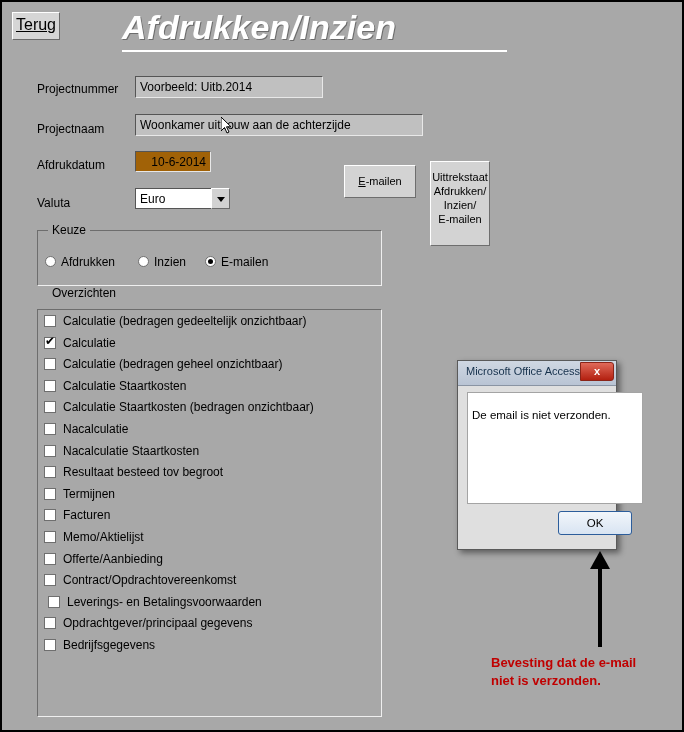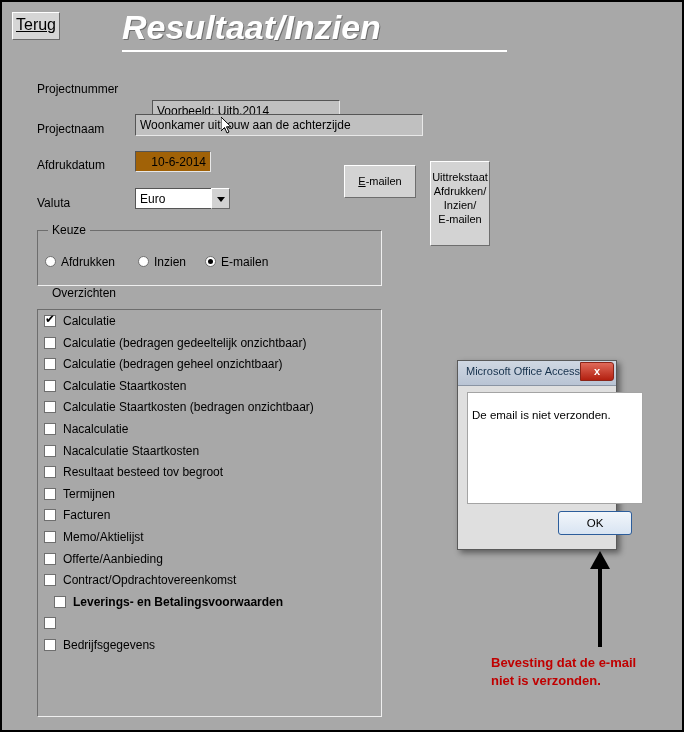--- a/index.html
+++ b/index.html
@@ -323,25 +323,25 @@
 </style>
 </head>
 <body>
 
 <div id="app">
 
   <div class="back-btn">
     <u>Terug</u>
   </div>
 
-  <div class="page-title">Resultaat/Inzien</div>
+  <div class="page-title">Afdrukken/Inzien</div>
   <div class="title-rule"></div>
 
   <div class="fld-label" style="left:35px; top:80px;">Projectnummer</div>
-  <div class="fld-box" style="left:150px; top:74px; width:188px; height:22px;margin-top:24px;">Voorbeeld: Uitb.2014</div>
+  <div class="fld-box" style="left:133px; top:74px; width:188px; height:22px;">Voorbeeld: Uitb.2014</div>
 
   <div class="fld-label" style="left:35px; top:120px;">Projectnaam</div>
   <div class="fld-box" style="left:133px; top:112px; width:288px; height:22px;">Woonkamer uitbouw aan de achterzijde</div>
 
   <svg class="cursor" viewBox="0 0 12 18">
     <polygon points="0,0 0,14 3.5,10.5 6,16 8,15 5.5,9.8 10,9.8" fill="#ffffff" stroke="#000000" stroke-width="1"></polygon>
   </svg>
 
   <div class="fld-label" style="left:35px; top:156px;">Afdrukdatum</div>
   <div class="fld-box fld-white" style="left:133px; top:149px; width:76px; height:21px;">10-6-2014</div>
@@ -373,35 +373,35 @@
     <span class="radio"></span><span>Inzien</span>
   </div>
   <div class="radio-row" style="left:203px; top:253px;">
     <span class="radio on"></span><span>E-mailen</span>
   </div>
 
   <div class="group" style="left:35px; top:307px; width:345px; height:408px;"></div>
   <div class="group-title" style="left:46px; top:284px;">Overzichten</div>
 
   <div class="cb-list">
+    <div class="cb-row" style="padding-left:7px;"><span class="cb"></span><span>Calculatie (bedragen gedeeltelijk onzichtbaar)</span></div>
     <div class="cb-row" style="padding-left:7px;"><span class="cb on"></span><span>Calculatie</span></div>
-    <div class="cb-row" style="padding-left:7px;"><span class="cb"></span><span>Calculatie (bedragen gedeeltelijk onzichtbaar)</span></div>
     <div class="cb-row" style="padding-left:7px;"><span class="cb"></span><span>Calculatie (bedragen geheel onzichtbaar)</span></div>
     <div class="cb-row" style="padding-left:7px;"><span class="cb"></span><span>Calculatie Staartkosten</span></div>
     <div class="cb-row" style="padding-left:7px;"><span class="cb"></span><span>Calculatie Staartkosten (bedragen onzichtbaar)</span></div>
     <div class="cb-row" style="padding-left:7px;"><span class="cb"></span><span>Nacalculatie</span></div>
     <div class="cb-row" style="padding-left:7px;"><span class="cb"></span><span>Nacalculatie Staartkosten</span></div>
     <div class="cb-row" style="padding-left:7px;"><span class="cb"></span><span>Resultaat besteed tov begroot</span></div>
     <div class="cb-row" style="padding-left:7px;"><span class="cb"></span><span>Termijnen</span></div>
     <div class="cb-row" style="padding-left:7px;"><span class="cb"></span><span>Facturen</span></div>
     <div class="cb-row" style="padding-left:7px;"><span class="cb"></span><span>Memo/Aktielijst</span></div>
     <div class="cb-row" style="padding-left:7px;"><span class="cb"></span><span>Offerte/Aanbieding</span></div>
     <div class="cb-row" style="padding-left:7px;"><span class="cb"></span><span>Contract/Opdrachtovereenkomst</span></div>
-    <div class="cb-row" style="padding-left:17px;font-weight:bold;"><span class="cb"></span><span>Leverings- en Betalingsvoorwaarden</span></div>
-    <div class="cb-row" style="padding-left:7px;"><span class="cb"></span></div>
+    <div class="cb-row" style="padding-left:11px;"><span class="cb"></span><span>Leverings- en Betalingsvoorwaarden</span></div>
+    <div class="cb-row" style="padding-left:7px;"><span class="cb"></span><span>Opdrachtgever/principaal gegevens</span></div>
     <div class="cb-row" style="padding-left:7px;"><span class="cb"></span><span>Bedrijfsgegevens</span></div>
   </div>
 
   <div class="dialog">
     <div class="dlg-titlebar">
       <div class="dlg-title">Microsoft Office Access</div>
       <div class="dlg-close">x</div>
     </div>
     <div class="dlg-body"></div>
     <div class="dlg-msg">De email is niet verzonden.</div>

